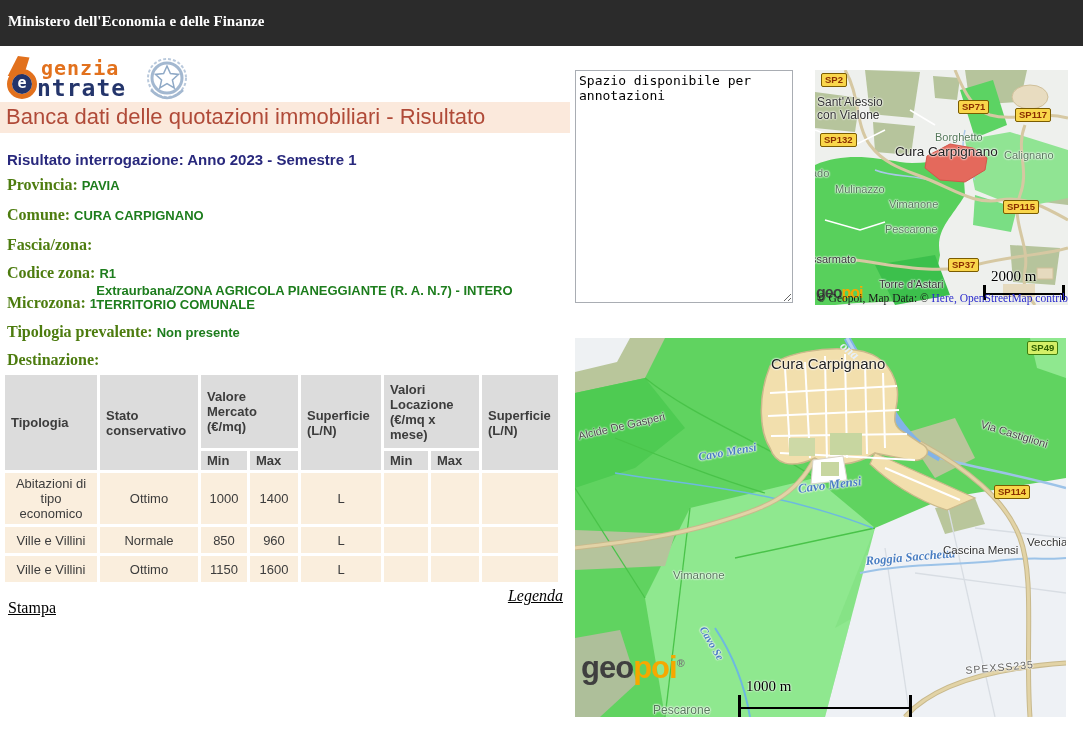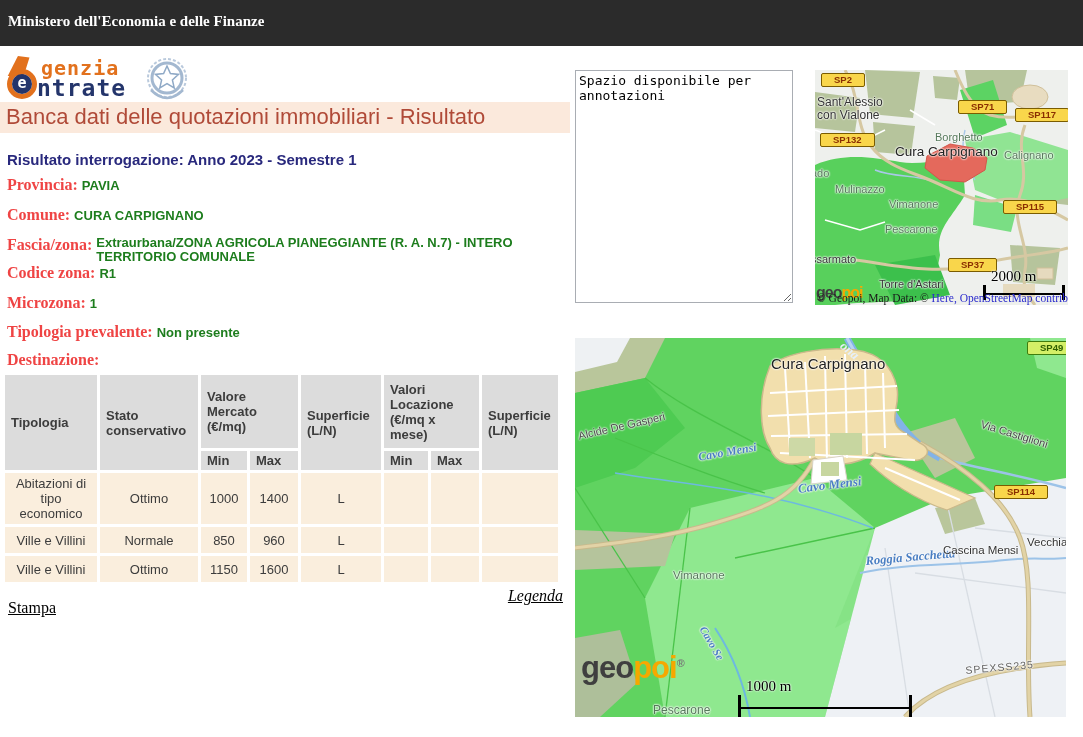--- a/index.html
+++ b/index.html
@@ -18,24 +18,24 @@
   .logo-w1 { position:absolute; left:36px; top:0px; color:#e2711d; font:bold 20px "DejaVu Sans Mono", monospace; letter-spacing:1px;text-align:right; }
   .logo-w2 { position:absolute; left:32px; top:19px; color:#24356b; font:bold 23px "DejaVu Sans Mono", monospace; letter-spacing:1px; }
   .emblem { position:absolute; left:140px; top:0px; }
 
   .banner { position:absolute; left:0; top:102px; width:570px; height:31px; background:#fbe9dc; }
   .banner span { display:block; font:22px "Liberation Sans", sans-serif; color:#b04a38; padding:2px 0 0 6px; }
 
   .left-col { position:absolute; left:5px; top:143px; width:562px; height:594px; }
   .qtitle { position:absolute; left:2px; top:8px; font:bold 15px "Liberation Sans", sans-serif; color:#29297d; }
   .fline { position:absolute; left:2px; white-space:nowrap; }
-  .fline .lab { font:bold 16px "Liberation Serif", serif; color:#ef4444; }
+  .fline .lab { font:bold 16px "Liberation Serif", serif; color:#4d7c0f; }
   .fline .val { font:bold 13px "Liberation Sans", sans-serif; color:#1d7d1d; padding-left:4px; }
   .fline.wrapval { white-space:normal; }
-  .fline.wrapval .val { display:inline-block; vertical-align:top; width:472px; white-space:normal; line-height:14px; }
+  .fline.wrapval .val { display:inline-block; vertical-align:top; width:472px; white-space:normal; line-height:14px;margin-top:48px; }
 
   table.quot { position:absolute; left:-3px; top:229px; border-collapse:separate; border-spacing:3px; font:13px "Liberation Sans", sans-serif; color:#3c3c3c; table-layout:fixed; }
   table.quot th { background:#dcdcdc; font-weight:bold; text-align:left; vertical-align:middle; padding:4px 6px; }
   table.quot td { background:#faeedd; text-align:center; vertical-align:middle; padding:3px 4px; }
   tr.hrow1 { height:73px; } tr.hrow2 th { height:18px; padding:2px 6px; }
   tr.brow1 { height:50px; } tr.brow2 { height:26px; }
 
   .plink { position:absolute; font:16px "Liberation Serif", serif; color:#000; text-decoration:underline; cursor:pointer; }
   .plink.stampa { left:3px; top:456px; }
   .plink.legenda { right:4px; top:444px;font-style:italic; }
@@ -49,21 +49,21 @@
 
   .ml { position:absolute; font:11px "Liberation Sans", sans-serif; color:#333; white-space:nowrap; text-shadow:0 0 2px #fff, 0 0 2px #fff, 0 0 2px #fff; transform-origin:left top; }
   .ml.green { color:#56795b; }
   .ml.big { font-size:13.5px; color:#222; }
   .ml.big2 { font-size:15px; color:#222; }
   .ml.water { color:#4a7ec2; font-style:italic; font-family:"Liberation Serif", serif; font-weight:bold; }
   .ml.water-light { color:#e6f0fb; font-style:italic; font-family:"Liberation Serif", serif; font-weight:bold; text-shadow:none; }
   .ml.roadgrey { color:#666; letter-spacing:1px; font-size:10.5px; }
   .ml.two { white-space:normal; width:80px; line-height:13px; font-size:12px; }
 
-  .badge { position:absolute; display:inline-block; font:bold 9.5px "Liberation Sans", sans-serif; line-height:12px; padding:0 12px; border-radius:2px; white-space:nowrap; }
+  .badge { position:absolute; display:inline-block; font:bold 9.5px "Liberation Sans", sans-serif; line-height:12px; padding:0 3px; border-radius:2px; white-space:nowrap; }
   .badge-y { background:#f9d64b; border:1px solid #7a5c00; color:#8b2e00; }
   .badge-g { background:#d4ef67; border:1px solid #3f7d0e; color:#2f6000; }
 
   .scalebar { position:absolute; }
   .sb-label { display:block; font:15px "Liberation Serif", serif; color:#000; text-align:left; padding-left:8px; text-shadow:0 0 2px #fff,0 0 2px #fff; }
   .sb-bar { position:relative; border-left:3px solid #000; border-right:3px solid #000; }
   .sb-bar::after { content:""; position:absolute; left:0; right:0; top:50%; border-top:2px solid #000; }
   .sb-top { left:168px; top:198px; width:82px; } .sb-top .sb-bar { height:15px; }
   .sb-bottom { left:163px; top:340px; width:174px; } .sb-bottom .sb-bar { height:23px; }
 

